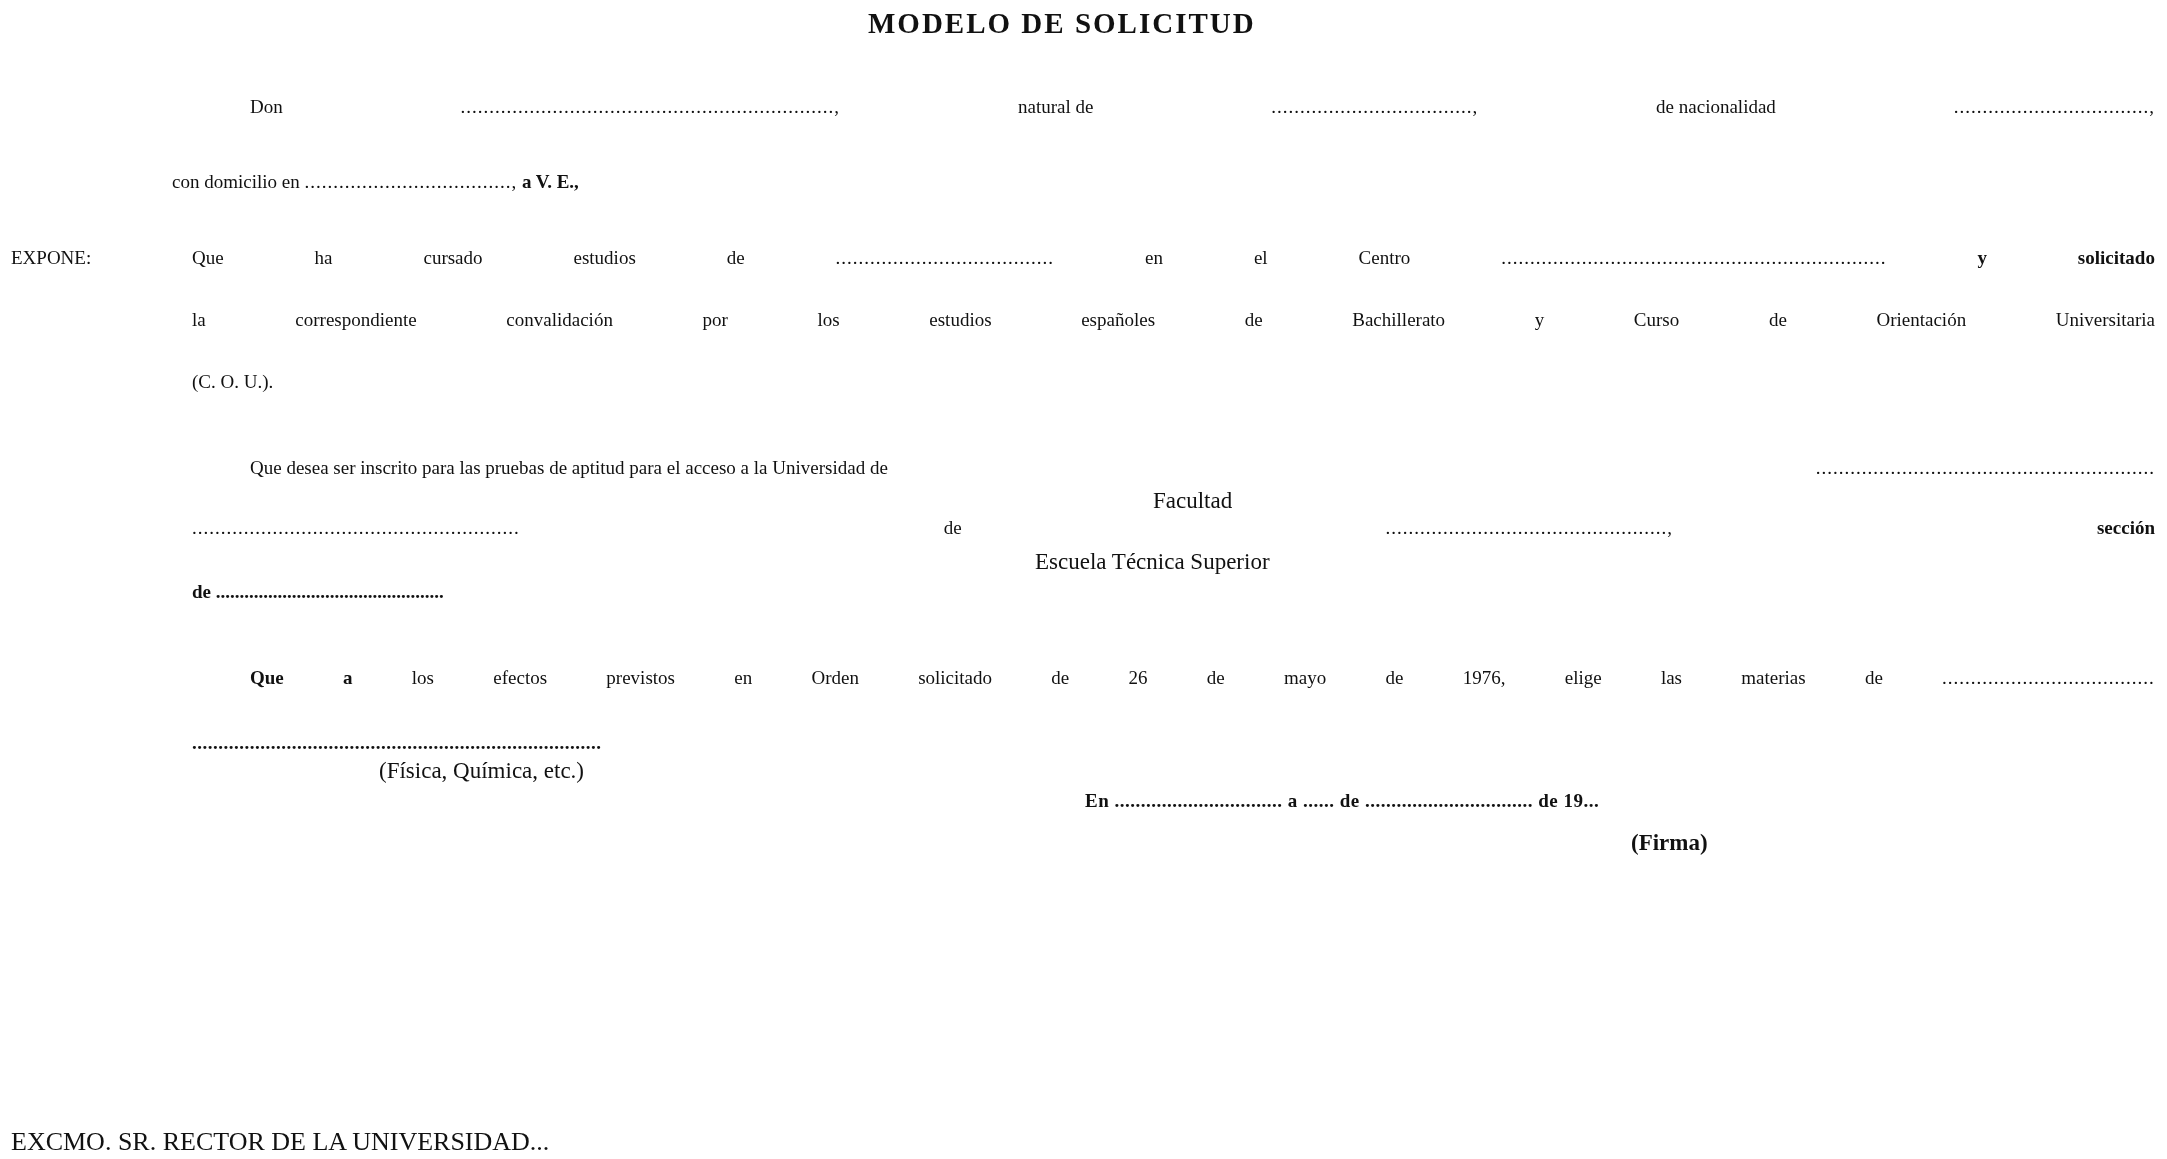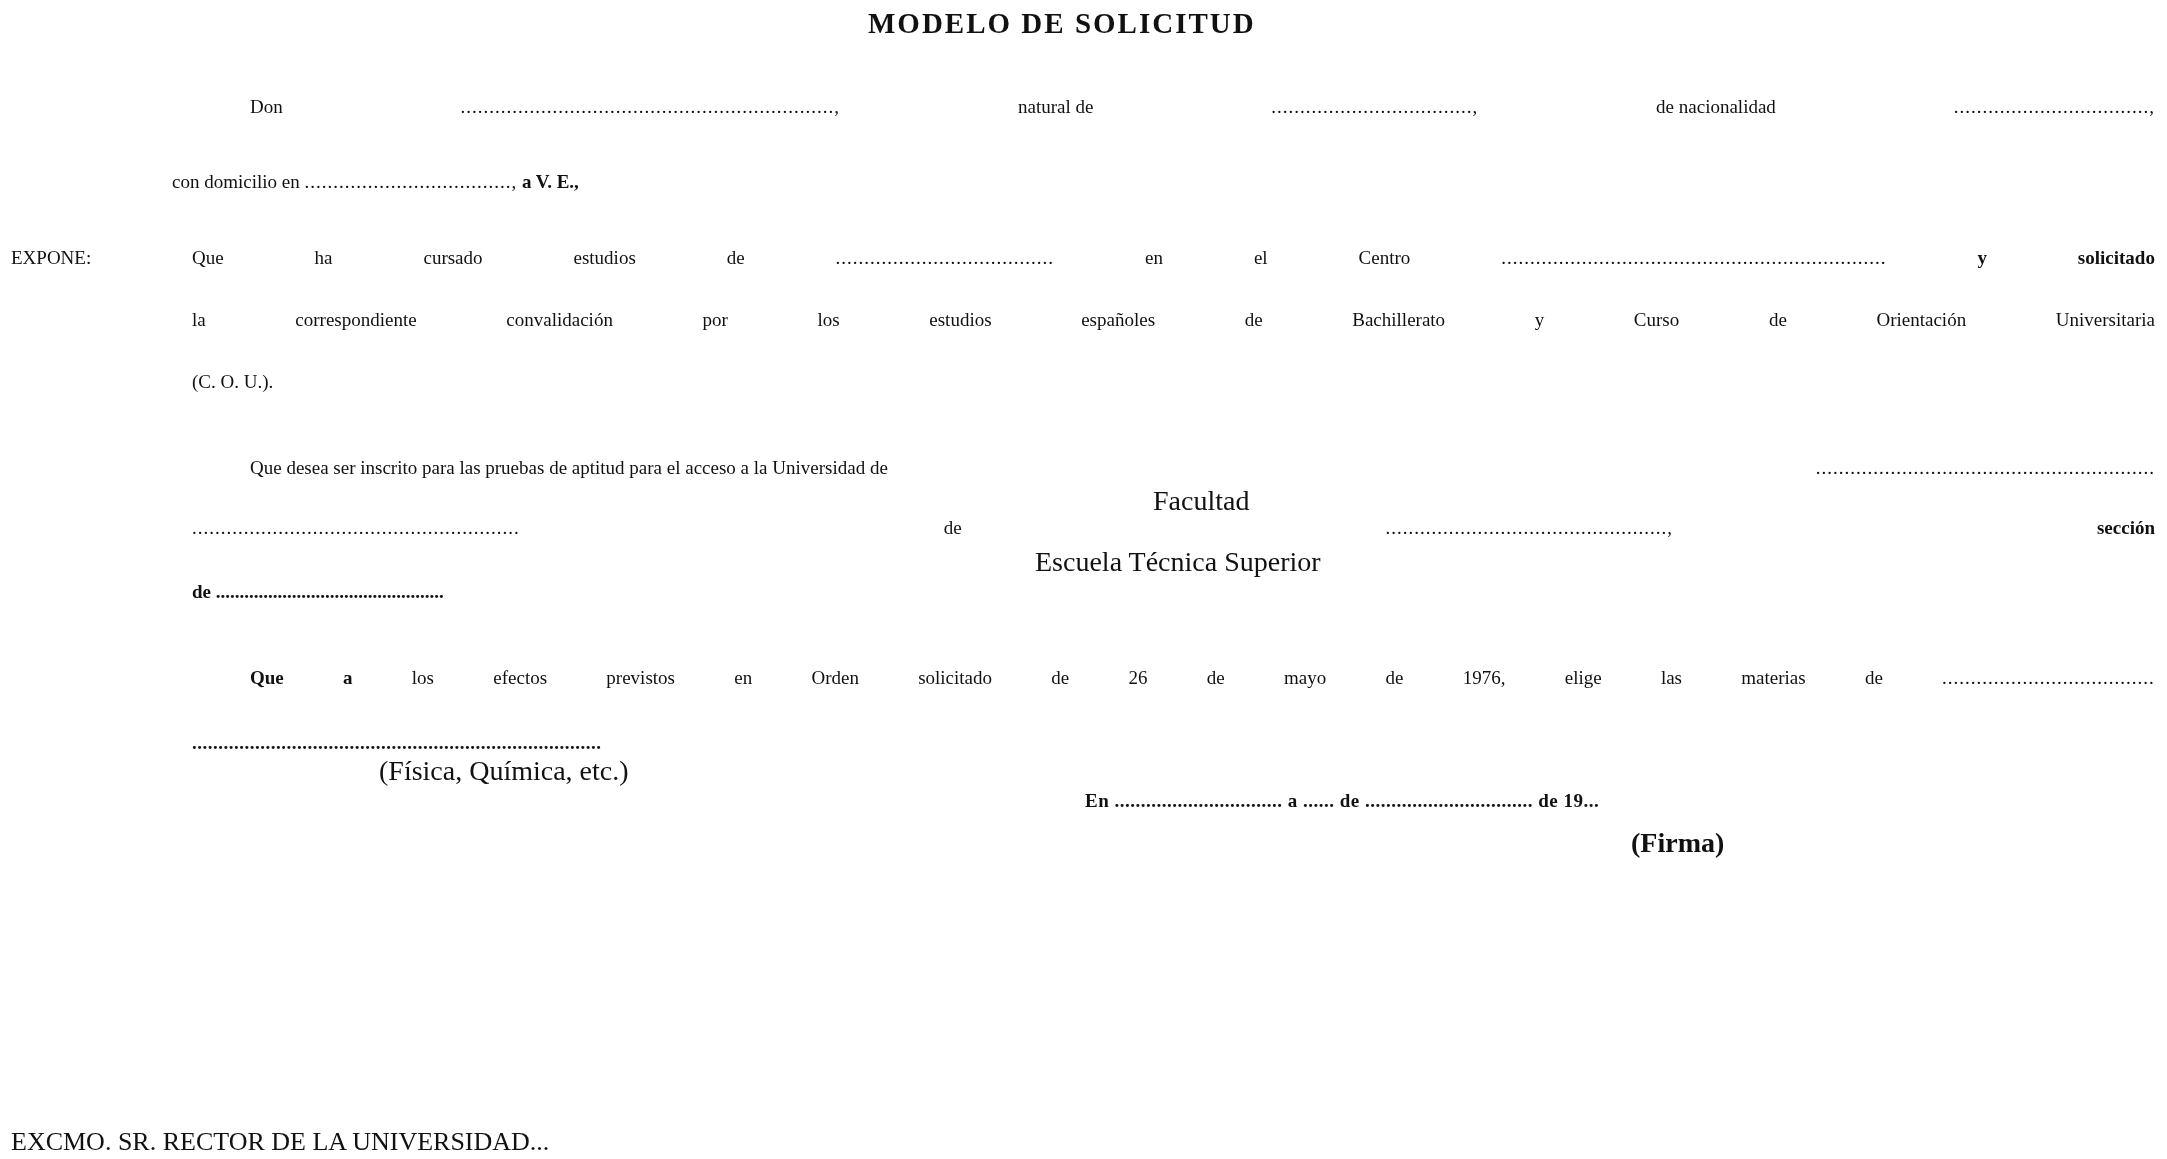--- a/index.html
+++ b/index.html
@@ -1,21 +1,21 @@
 <!DOCTYPE html>
 <html><head>
 <meta charset="utf-8">
 <style>
   html,body{margin:0;padding:0;background:#ffffff;}
   body{width:2167px;height:1159px;position:relative;overflow:hidden;
        font-family:"Liberation Serif","DejaVu Serif",serif;color:#111111;}
   .ln{position:absolute;white-space:nowrap;font-size:19px;line-height:34px;}
   .just{display:flex;justify-content:space-between;align-items:baseline;}
   .just span{white-space:nowrap;}
-  .small{font-size:28px;line-height:26px;}
+  .small{font-size:23px;line-height:26px;}
   .b{font-weight:bold;}
   .dots{letter-spacing:1px;}
   .title{font-size:29px;font-weight:bold;letter-spacing:2px;}
 </style>
 </head>
 <body>
 
 <div class="ln title" style="left:868px;top:6px;">MODELO DE SOLICITUD</div>
 
 <div class="ln just" style="left:250px;top:90px;width:1905px;">

